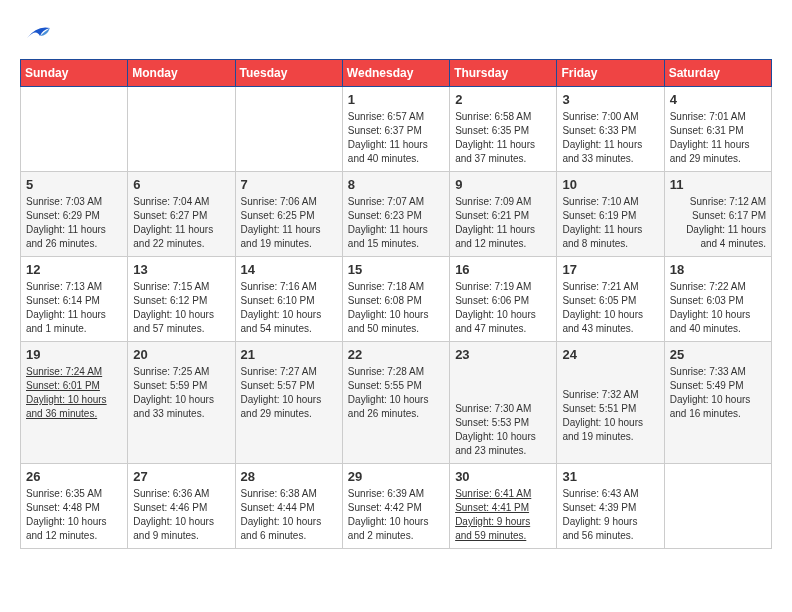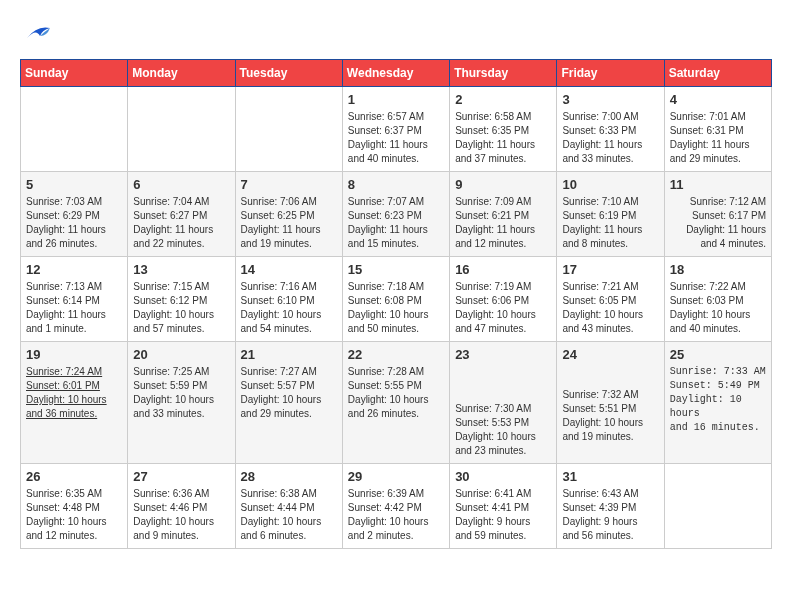--- a/index.html
+++ b/index.html
@@ -295,21 +295,21 @@
         </td>
         <td>
           <div class="day-number">24</div>
           <div class="day-info" style="white-space: pre-line; margin-top: 26px;">Sunrise: 7:32 AM
 Sunset: 5:51 PM
 Daylight: 10 hours
 and 19 minutes.</div>
         </td>
         <td>
           <div class="day-number">25</div>
-          <div class="day-info" style="white-space: pre-line; font-family: Liberation Mono, monospace;">Sunrise: 7:33 AM
+          <div class="day-info" style="white-space: pre-line;">Sunrise: 7:33 AM
 Sunset: 5:49 PM
 Daylight: 10 hours
 and 16 minutes.</div>
         </td>
       </tr>
       <tr>
         <td>
           <div class="day-number">26</div>
           <div class="day-info" style="white-space: pre-line;">Sunrise: 6:35 AM
 Sunset: 4:48 PM
@@ -332,21 +332,21 @@
         </td>
         <td>
           <div class="day-number">29</div>
           <div class="day-info" style="white-space: pre-line;">Sunrise: 6:39 AM
 Sunset: 4:42 PM
 Daylight: 10 hours
 and 2 minutes.</div>
         </td>
         <td>
           <div class="day-number">30</div>
-          <div class="day-info" style="white-space: pre-line;">Sunrise: 6:41 AM
+          <div class="day-info" style="white-space: pre-line; text-decoration: underline;">Sunrise: 6:41 AM
 Sunset: 4:41 PM
 Daylight: 9 hours
 and 59 minutes.</div>
         </td>
         <td>
           <div class="day-number">31</div>
           <div class="day-info" style="white-space: pre-line;">Sunrise: 6:43 AM
 Sunset: 4:39 PM
 Daylight: 9 hours
 and 56 minutes.</div>

